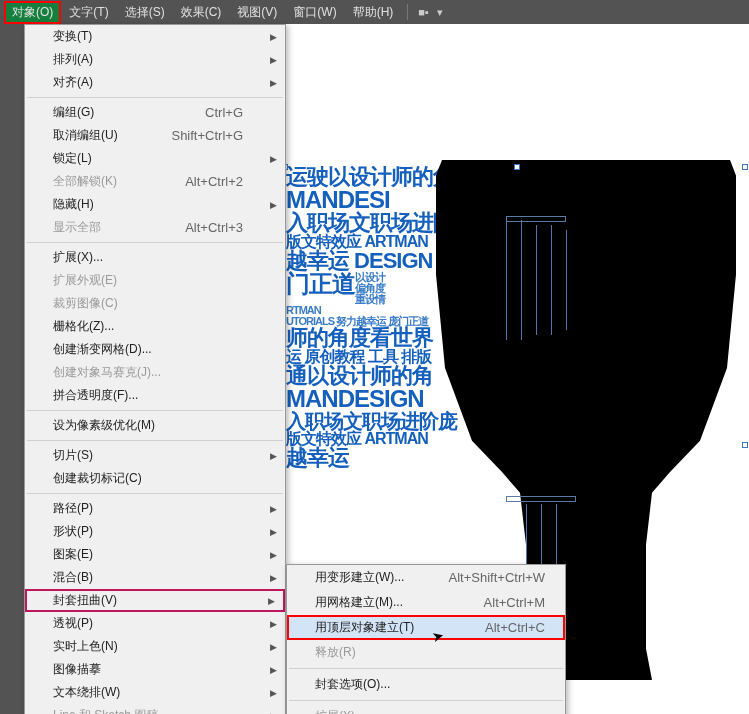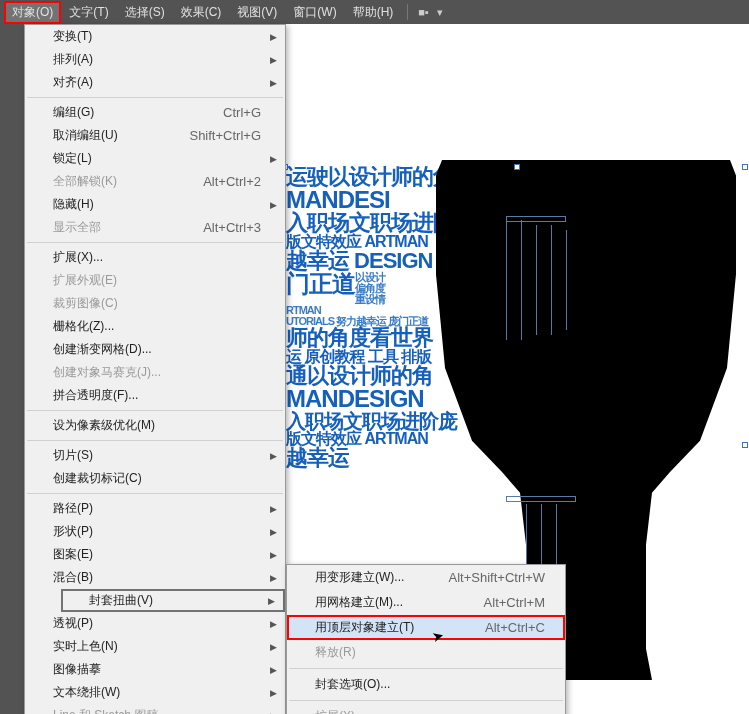--- a/index.html
+++ b/index.html
@@ -1,27 +1,27 @@
 <!DOCTYPE html>
 <html><head>
 <meta charset="utf-8">
 <style>
   * { margin: 0; padding: 0; box-sizing: border-box; font-family: "Microsoft YaHei", sans-serif; }
   body { background: #535353; width: 749px; height: 714px; overflow: hidden; position: relative; }
   
   .menubar { display: flex; background: #535353; height: 24px; align-items: center; padding-left: 4px; }
   .menubar-item { color: #e0e0e0; font-size: 12px; padding: 7px 8px; cursor: pointer; }
-  .menubar-item.active { background: #737373; border: 2px solid #ff0000; padding: 1px 6px; }
+  .menubar-item.active { background: #15803d; border: 2px solid #ff0000; padding: 1px 6px; }
   .menubar-sep { width: 1px; height: 16px; background: #777; margin: 0 6px; }
   .control-icon { color: #ccc; font-size: 11px; padding: 0 4px; }
   
   .dropdown { position: absolute; left: 24px; top: 24px; width: 262px; background: #f0f0f0; border: 1px solid #999; box-shadow: 2px 2px 6px rgba(0,0,0,0.3); z-index: 10; }
-  .menu-item { display: flex; justify-content: space-between; align-items: center; padding: 3px 24px 3px 28px; font-size: 12px; color: #222; cursor: pointer; position: relative; }
+  .menu-item { display: flex; justify-content: space-between; align-items: center; padding: 3px 42px 3px 28px; font-size: 12px; color: #222; cursor: pointer; position: relative; }
   .menu-item.disabled { color: #9a9a9a; }
-  .menu-item.highlighted { border: 2px solid #737373; padding: 1px 16px 1px 26px; margin-left: 36px; }
+  .menu-item.highlighted { border: 2px solid #be185d; padding: 1px 16px 1px 26px; }
   .menu-sep { height: 1px; background: #d0d0d0; margin: 3px 2px; }
   .shortcut { color: #666; font-size: 13px; }
   .submenu-arrow { position: absolute; right: 8px; font-size: 9px; color: #555; }
   .menu-item.disabled .submenu-arrow { color: #aaa; }
   
   .submenu { position: absolute; left: 286px; top: 564px; width: 280px; background: #f0f0f0; border: 1px solid #999; box-shadow: 2px 2px 6px rgba(0,0,0,0.3); z-index: 11; }
   .submenu .menu-item { padding: 4px 20px 4px 28px; }
   .submenu .menu-item.sub-hl { background: #d4e4f7; border: 2px solid #ff0000; padding: 2px 18px 2px 26px; }
   
   .canvas-area { position: absolute; left: 286px; top: 24px; right: 0; bottom: 0; background: #fff; overflow: hidden; }

